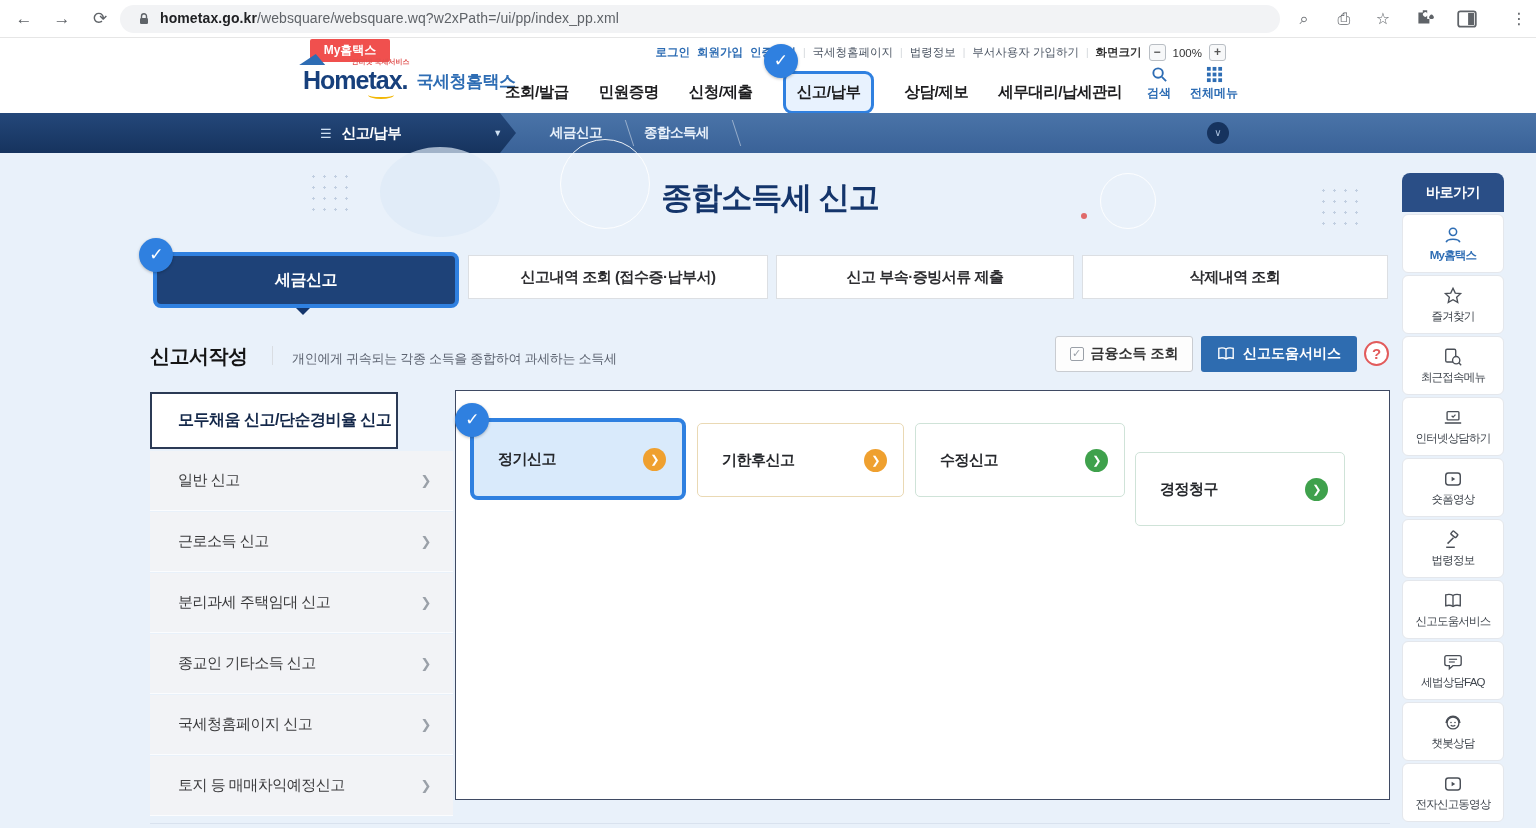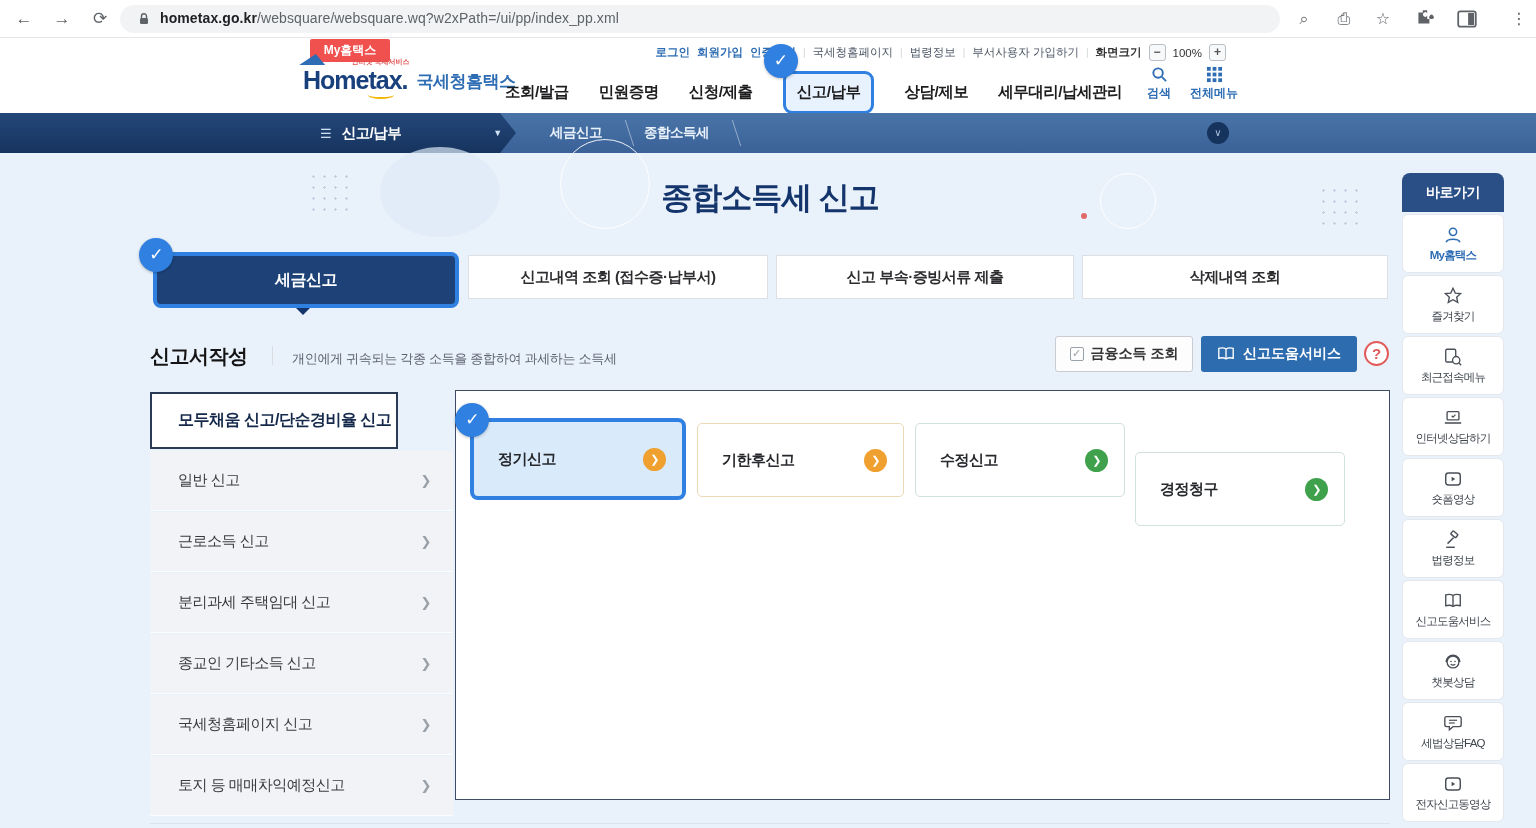--- a/index.html
+++ b/index.html
@@ -355,40 +355,40 @@
       <div class="sb-item">
         <svg width="20" height="20" viewBox="0 0 22 22">
             <path d="M11 5c-2-1.4-5-1.6-8-.8v12c3-.8 6-.6 8 .8 2-1.4 5-1.6 8-.8v-12c-3-.8-6-.6-8 .8z" fill="none" stroke="#4a4f57" stroke-width="1.5"></path>
             <line x1="11" y1="5.2" x2="11" y2="17" stroke="#4a4f57" stroke-width="1.5"></line>
           </svg>
         <span>신고도움서비스</span>
       </div>
 
       <div class="sb-item">
         <svg width="20" height="20" viewBox="0 0 22 22">
+            <path d="M4 4h14a2 2 0 0 1 2 2v7a2 2 0 0 1-2 2h-7l-4 3.5V15H4a2 2 0 0 1-2-2V6a2 2 0 0 1 2-2z" fill="none" stroke="#4a4f57" stroke-width="1.5"></path>
+            <line x1="6.5" y1="8" x2="15.5" y2="8" stroke="#4a4f57" stroke-width="1.3"></line>
+            <line x1="6.5" y1="11" x2="13" y2="11" stroke="#4a4f57" stroke-width="1.3"></line>
+          </svg>
+        <span>세법상담FAQ</span>
+      </div>
+
+      <div class="sb-item">
+        <svg width="20" height="20" viewBox="0 0 22 22">
             <circle cx="11" cy="11" r="6.5" fill="none" stroke="#4a4f57" stroke-width="1.5"></circle>
             <path d="M3.5 11a7.5 7.5 0 0 1 15 0" fill="none" stroke="#4a4f57" stroke-width="1.7"></path>
             <circle cx="8.8" cy="10.5" r=".9" fill="#4a4f57"></circle>
             <circle cx="13.2" cy="10.5" r=".9" fill="#4a4f57"></circle>
             <path d="M8.5 13.5c1.5 1.2 3.5 1.2 5 0" fill="none" stroke="#4a4f57" stroke-width="1.3"></path>
           </svg>
         <span>챗봇상담</span>
       </div>
 
       <div class="sb-item">
         <svg width="20" height="20" viewBox="0 0 22 22">
-            <path d="M4 4h14a2 2 0 0 1 2 2v7a2 2 0 0 1-2 2h-7l-4 3.5V15H4a2 2 0 0 1-2-2V6a2 2 0 0 1 2-2z" fill="none" stroke="#4a4f57" stroke-width="1.5"></path>
-            <line x1="6.5" y1="8" x2="15.5" y2="8" stroke="#4a4f57" stroke-width="1.3"></line>
-            <line x1="6.5" y1="11" x2="13" y2="11" stroke="#4a4f57" stroke-width="1.3"></line>
-          </svg>
-        <span>세법상담FAQ</span>
-      </div>
-
-      <div class="sb-item">
-        <svg width="20" height="20" viewBox="0 0 22 22">
             <rect x="3" y="4.5" width="16" height="13" rx="3" fill="none" stroke="#4a4f57" stroke-width="1.6"></rect>
             <path d="M9.5 8.5l4 2.5-4 2.5z" fill="#4a4f57"></path>
           </svg>
         <span>전자신고동영상</span>
       </div>
     </div>
 
   </div>
 </div>
 

